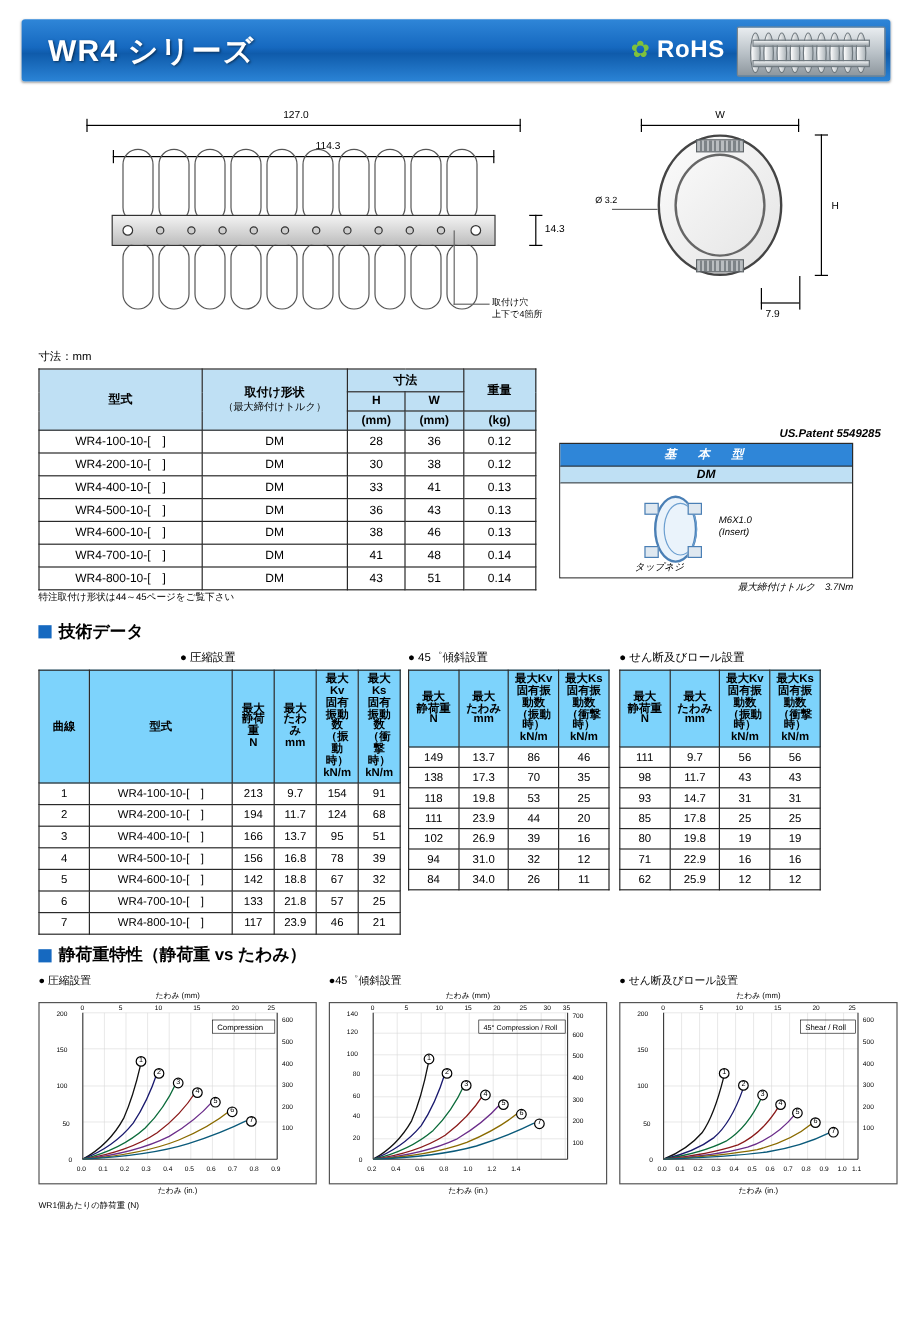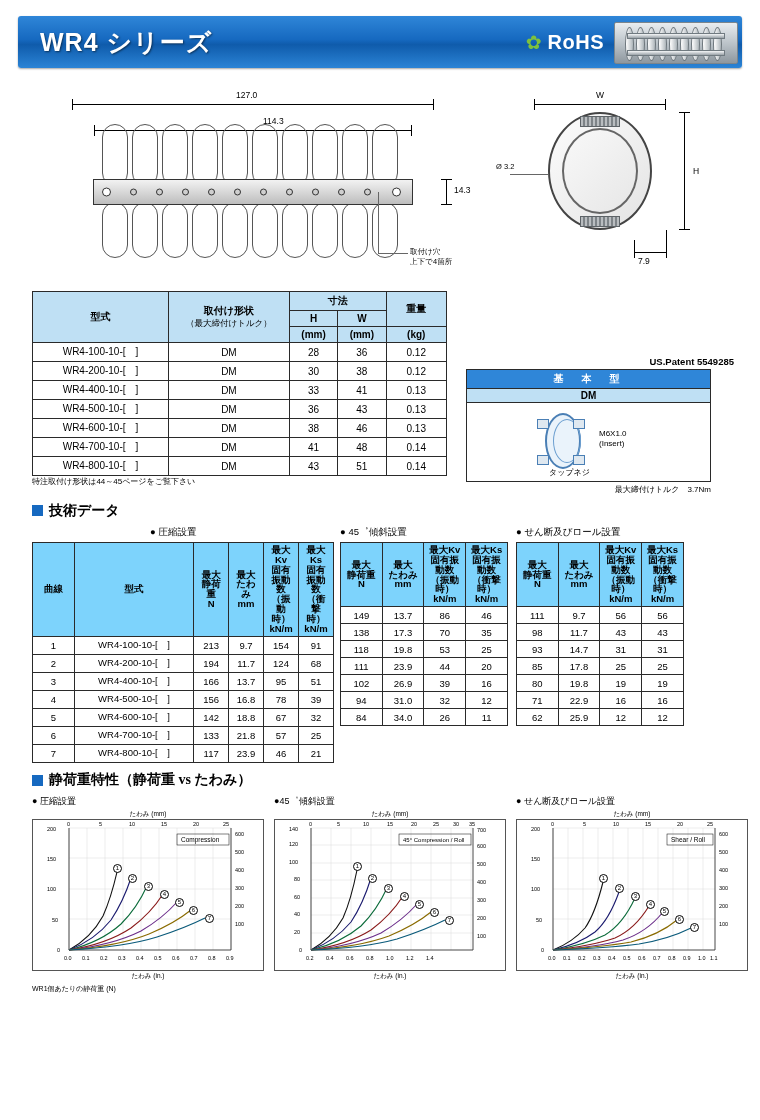--- a/index.html
+++ b/index.html
@@ -97,21 +97,21 @@
   }
   table.grid th { background:#bfe0f4; font-weight:bold; }
 
   .t1 { margin-left:14px; width:415px; }
   .t1 td { height:19px; }
   .t1 th { height:16px; }
 
   .note { font-size:8px; margin-left:14px; line-height:1.45; margin-top:4px; }
 
   
-  .patentwrap { position:absolute; left:466px; top:340px; width:268px; }
+  .patentwrap { position:absolute; left:466px; top:340px; width:268px;font-style:italic; }
   .patent-title { font-size:9.5px; font-weight:bold; text-align:right; margin-bottom:2px; }
   .patent-box { border:1px solid #2a2a2a; width:245px; }
   .patent-box .bh {
     background:#2f86d8; color:#fff; font-size:10px; font-weight:bold;
     text-align:center; padding:2px 0; letter-spacing:4px;
     border-bottom:1px solid #2a2a2a;
   }
   .patent-box .bh2 {
     background:#bfe0f4; font-size:10px; font-weight:bold; text-align:center;
     padding:1px 0; border-bottom:1px solid #2a2a2a;
@@ -128,21 +128,21 @@
   .pv-nut {
     position:absolute; width:12px; height:10px; background:#dfe8f0;
     border:1px solid #4a7fb5;
   }
   .pv-cap { font-size:8px; position:absolute; }
   .patent-foot { font-size:8px; text-align:right; width:245px; margin-top:2px; }
 
   
   .h2row { display:flex; align-items:center; gap:6px; margin:14px 0 6px 0; }
   .h2sq { width:11px; height:11px; background:#1669c0; }
-  .h2txt { font-size:14px; font-weight:bold;font-family:Liberation Serif, serif; }
+  .h2txt { font-size:14px; font-weight:bold; }
 
   
   .tech-wrap { position:relative; margin-left:14px; }
   .grp-label { font-size:9.5px; margin-bottom:3px; }
   .tech table td, .tech table th { font-size:9.5px; }
   .tech table th { background:#7dd3fc; }
   .tech td { height:17px; }
 
   .tbl-main { width:302px; }
   .tbl-sub  { width:168px; }
@@ -276,20 +276,21 @@
       <div class="dim-line" style="left:22px; top:92px; width:38px; height:1px; background:#666;"></div>
       <div class="dlabel tiny" style="left:8px; top:80px;">Ø 3.2</div>
 
       <div class="dim-line" style="left:146px; top:158px; width:1px; height:18px;"></div>
       <div class="dim-line" style="left:178px; top:148px; width:1px; height:28px;"></div>
       <div class="dim-line" style="left:146px; top:170px; width:32px; height:1px;"></div>
       <div class="dlabel" style="left:150px; top:174px;">7.9</div>
     </div>
   </div>
 
+  <div class="sec-label">寸法：mm</div>
 
   <table class="grid t1">
     <thead>
       <tr>
         <th rowspan="3" style="width:135px;">型式</th>
         <th rowspan="3" style="width:120px;">
           <div>取付け形状</div>
           <div style="font-size:8.5px;font-weight:normal;">（最大締付けトルク）</div>
         </th>
         <th colspan="2">寸法</th>
@@ -367,21 +368,21 @@
       <div class="bh2">DM</div>
       <div class="body">
         <div class="pv-ring"></div>
         <div class="pv-ring2"></div>
         <div class="pv-nut" style="left:70px; top:16px;"></div>
         <div class="pv-nut" style="left:70px; top:52px;"></div>
         <div class="pv-nut" style="left:106px; top:16px;"></div>
         <div class="pv-nut" style="left:106px; top:52px;"></div>
         <div class="pv-cap" style="left:132px; top:26px;">M6X1.0</div>
         <div class="pv-cap" style="left:132px; top:36px;">(Insert)</div>
-        <div class="pv-cap" style="left:62px; top:64px;margin-left:20px;">タップネジ</div>
+        <div class="pv-cap" style="left:62px; top:64px;">タップネジ</div>
       </div>
     </div>
     <div class="patent-foot">最大締付けトルク　3.7Nm</div>
   </div>
 
   <div class="h2row" style="margin-left:14px;">
     <span class="h2sq"></span>
     <span class="h2txt">技術データ</span>
   </div>
 

